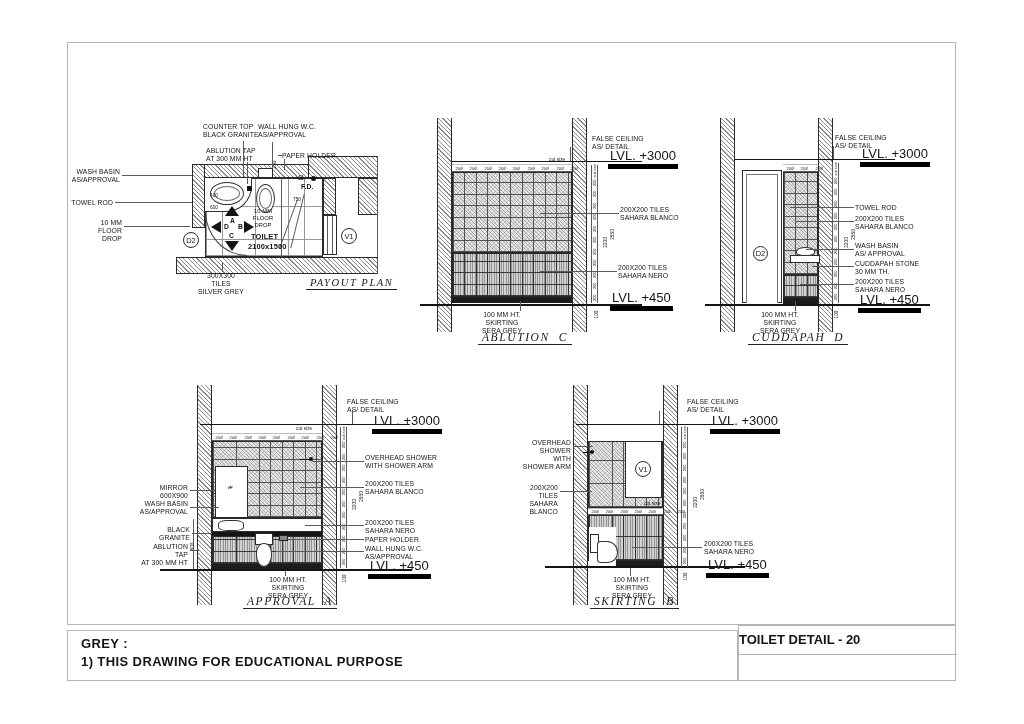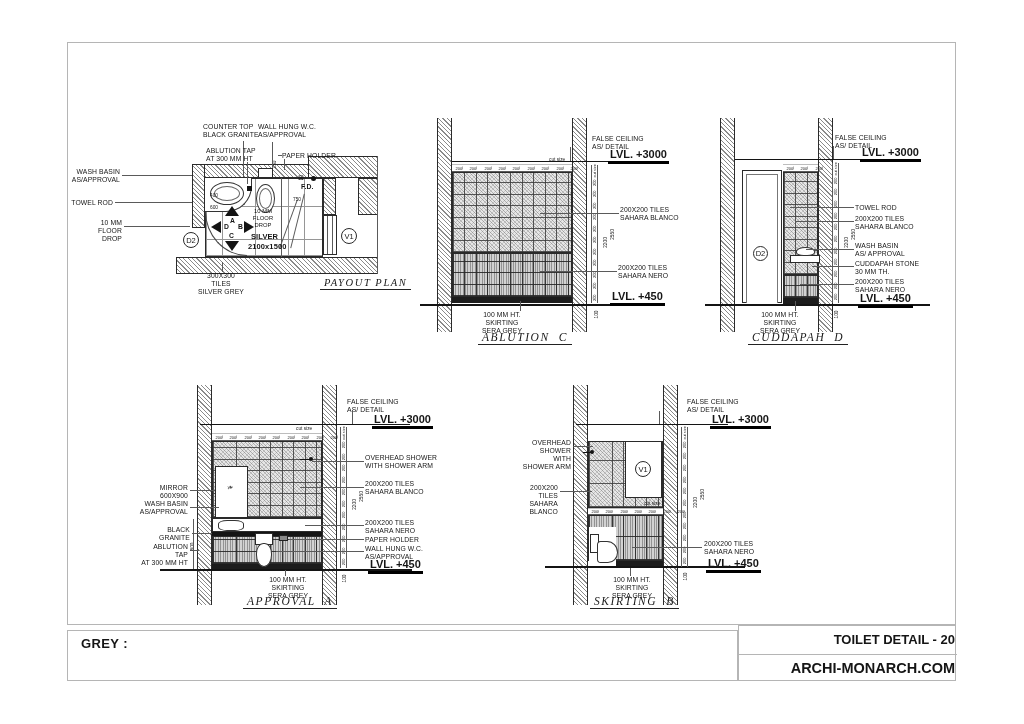--- a/index.html
+++ b/index.html
@@ -1,21 +1,21 @@
 <!DOCTYPE html>
 <html><head>
 <meta charset="utf-8">
 <style>
 *{margin:0;padding:0;box-sizing:border-box}
 html,body{width:1024px;height:724px;background:#fff;font-family:"Liberation Sans",sans-serif;color:#151515;overflow:hidden;position:relative}
 .abs{position:absolute}
 .lbl{position:absolute;font-size:6.8px;line-height:1.2;white-space:pre-line;color:#141414;letter-spacing:.1px}
 .rt{text-align:right}
 .ct{text-align:center}
-.lvl{position:absolute;font-size:11px;font-weight:700;border-bottom:3px solid #000000;white-space:nowrap;padding:0 2px 1px 2px;background:transparent}
+.lvl{position:absolute;font-size:13px;font-weight:400;border-bottom:5px solid #000000;white-space:nowrap;padding:0 2px 1px 2px;background:transparent}
 .ll{position:absolute;background:#5a5a5a}
 .fl{position:absolute;background:#141414}
 .wall{position:absolute;background:repeating-linear-gradient(45deg,#fff 0 2.2px,#8a8a8a 2.2px 3.1px);border-left:1px solid #2a2a2a;border-right:1px solid #2a2a2a}
 .wallh{position:absolute;background:repeating-linear-gradient(45deg,#fff 0 2.2px,#8a8a8a 2.2px 3.1px);border:1px solid #2a2a2a}
 .blanco{position:absolute;background:repeating-linear-gradient(0deg,rgba(60,60,60,.85) 0 .6px,transparent .6px 11.5px),repeating-linear-gradient(90deg,rgba(60,60,60,.85) 0 .6px,transparent .6px 11.5px),repeating-linear-gradient(45deg,rgba(110,110,110,.45) 0 .7px,transparent .7px 2.5px),repeating-linear-gradient(-45deg,rgba(140,140,140,.35) 0 .7px,transparent .7px 3.2px),#e6e6e6;border:1px solid #2a2a2a}
 .nero{position:absolute;background:repeating-linear-gradient(0deg,rgba(40,40,40,.9) 0 .6px,transparent .6px 11.5px),repeating-linear-gradient(90deg,rgba(40,40,40,.9) 0 .6px,transparent .6px 11.5px),repeating-linear-gradient(90deg,rgba(95,95,95,.55) 0 1px,transparent 1px 2.4px),#d2d2d2;border:1px solid #2a2a2a}
 .skirt{position:absolute;background:#1c1c1c}
 .grid{position:absolute;background:repeating-linear-gradient(0deg,#969696 0 .6px,transparent .6px 16.4px),repeating-linear-gradient(90deg,#969696 0 .6px,transparent .6px 16.4px),#fff;border:1px solid #2a2a2a}
 .white{position:absolute;background:#fff;border:1px solid #2a2a2a}
 .tag{position:absolute;border:1px solid #2a2a2a;border-radius:50%;background:#fff;display:flex;align-items:center;justify-content:center;font-size:7.5px;color:#141414;z-index:6}
@@ -25,35 +25,35 @@
 .dimcol{position:absolute;display:flex;flex-direction:column;width:7px;border-left:1px solid #5a5a5a;border-right:1px solid #5a5a5a}
 .dimcol span{flex:1;border-top:1px solid #5a5a5a;font-size:8px;line-height:1;display:flex;align-items:center;justify-content:center;transform:rotate(-90deg) scale(.5);white-space:nowrap;overflow:visible;color:#222}
 .vt{position:absolute;font-size:8px;white-space:nowrap;transform:rotate(-90deg) scale(.6);transform-origin:center;color:#222}
 .d6{position:absolute;font-size:8px;transform:scale(.6);transform-origin:left top;white-space:nowrap;color:#222}
 .tri{position:absolute;width:0;height:0}
 .sheet{position:absolute;border:1px solid #b5b5b5}
 .notebox{position:absolute;border:1px solid #b5b5b5;background:#fff}
 .note-h{position:absolute;left:13px;top:5px;font-size:13px;font-weight:700;letter-spacing:.4px}
 .note-b{position:absolute;left:13px;top:23px;font-size:13px;font-weight:700;letter-spacing:.4px}
 .tb{position:absolute;border:1px solid #b5b5b5;background:#fff}
-.tbrow{position:absolute;left:0;width:100%;text-align:right;font-weight:700}
+.tbrow{position:absolute;left:0;width:100%;text-align:left;font-weight:700}
 </style>
 </head>
 <body>
 
 <div class="sheet" style="left:67px;top:42px;width:889px;height:583px"></div>
 
 <div class="notebox" style="left:67px;top:630px;width:671px;height:51px">
   <div class="note-h">GREY :</div>
+  <div class="note-b">1) THIS DRAWING FOR EDUCATIONAL PURPOSE</div>
 </div>
 
 <div class="tb" style="left:738px;top:625px;width:218px;height:56px">
   <div class="tbrow" style="top:6px;font-size:13px">TOILET DETAIL - 20</div>
   <div class="ll" style="left:0;top:28px;width:218px;height:1px;background:#b5b5b5"></div>
-  <div class="tbrow" style="top:34px;font-size:14.5px">ARCHI-MONARCH.COM</div>
 </div>
 
 <div class="grid" style="left:205px;top:178px;width:118px;height:79px"></div>
 <div class="ll" style="left:281px;top:178px;width:1px;height:79px"></div>
 
 <div class="wallh" style="left:192px;top:164px;width:131px;height:14px"></div>
 <div class="wallh" style="left:308px;top:156px;width:70px;height:22px"></div>
 <div class="wallh" style="left:358px;top:178px;width:20px;height:37px"></div>
 <div class="wallh" style="left:323px;top:178px;width:13px;height:37px"></div>
 <div class="wallh" style="left:192px;top:164px;width:13px;height:64px"></div>
@@ -83,21 +83,21 @@
 
 <div class="tri" style="left:225px;top:206px;border-left:7px solid transparent;border-right:7px solid transparent;border-bottom:10px solid #141414"></div>
 <div class="lbl" style="left:230px;top:217px;font-weight:700">A</div>
 <div class="tri" style="left:211px;top:221px;border-top:6px solid transparent;border-bottom:6px solid transparent;border-right:10px solid #141414"></div>
 <div class="lbl" style="left:224px;top:223px;font-weight:700">D</div>
 <div class="lbl" style="left:238px;top:223px;font-weight:700">B</div>
 <div class="tri" style="left:244px;top:221px;border-top:6px solid transparent;border-bottom:6px solid transparent;border-left:10px solid #141414"></div>
 <div class="lbl" style="left:229px;top:232px;font-weight:700">C</div>
 <div class="tri" style="left:225px;top:241px;border-left:7px solid transparent;border-right:7px solid transparent;border-top:10px solid #141414"></div>
 
-<div class="lbl" style="left:251px;top:232px;font-size:7.5px;font-weight:700">SILVER</div>
+<div class="lbl" style="left:251px;top:232px;font-size:7.5px;font-weight:700">TOILET</div>
 <div class="lbl" style="left:248px;top:242px;font-size:7.5px;font-weight:700">2100x1500</div>
 <div class="lbl ct" style="left:246px;top:208px;width:34px;font-size:5.8px">10 MM
 FLOOR DROP</div>
 
 <div class="d6" style="left:210px;top:193px">400</div>
 <div class="d6" style="left:210px;top:205px">600</div>
 <div class="d6" style="left:293px;top:197px">750</div>
 <div class="vt" style="left:268px;top:160px">150</div>
 
 <div class="lbl" style="left:203px;top:123px">COUNTER TOP
@@ -118,21 +118,21 @@
 <div class="lbl rt" style="left:68px;top:199px;width:45px">TOWEL ROD</div>
 <div class="ll" style="left:115px;top:202px;width:77px;height:1px"></div>
 <div class="lbl rt" style="left:78px;top:219px;width:44px">10 MM
 FLOOR DROP</div>
 <div class="ll" style="left:124px;top:226px;width:66px;height:1px"></div>
 <div class="tag" style="left:183px;top:232px;width:16px;height:16px">D2</div>
 <div class="tag" style="left:341px;top:228px;width:16px;height:16px">V1</div>
 <div class="lbl ct" style="left:198px;top:272px;width:46px">300X300 TILES
 SILVER GREY</div>
 <div class="ll" style="left:222px;top:262px;width:1px;height:10px"></div>
-<div class="etitle" style="left:320px;top:277px;font-size:10.5px">PAYOUT PLAN</div>
+<div class="etitle" style="left:306px;top:277px;font-size:10.5px">PAYOUT PLAN</div>
 
 <div class="wall" style="left:437px;top:118px;width:15px;height:214px"></div>
 <div class="wall" style="left:572px;top:118px;width:15px;height:214px"></div>
 <div class="blanco" style="left:452px;top:172px;width:120px;height:81px"></div>
 <div class="nero" style="left:452px;top:253px;width:120px;height:44px"></div>
 <div class="skirt" style="left:452px;top:297px;width:120px;height:6px"></div>
 <div class="ll" style="left:452px;top:161px;width:190px;height:1px;background:#141414"></div>
 <div class="fl" style="left:420px;top:304px;width:222px;height:2px"></div>
 <div class="dimrow" style="left:452px;top:164px;width:120px;height:8px">
     <span>200</span>

